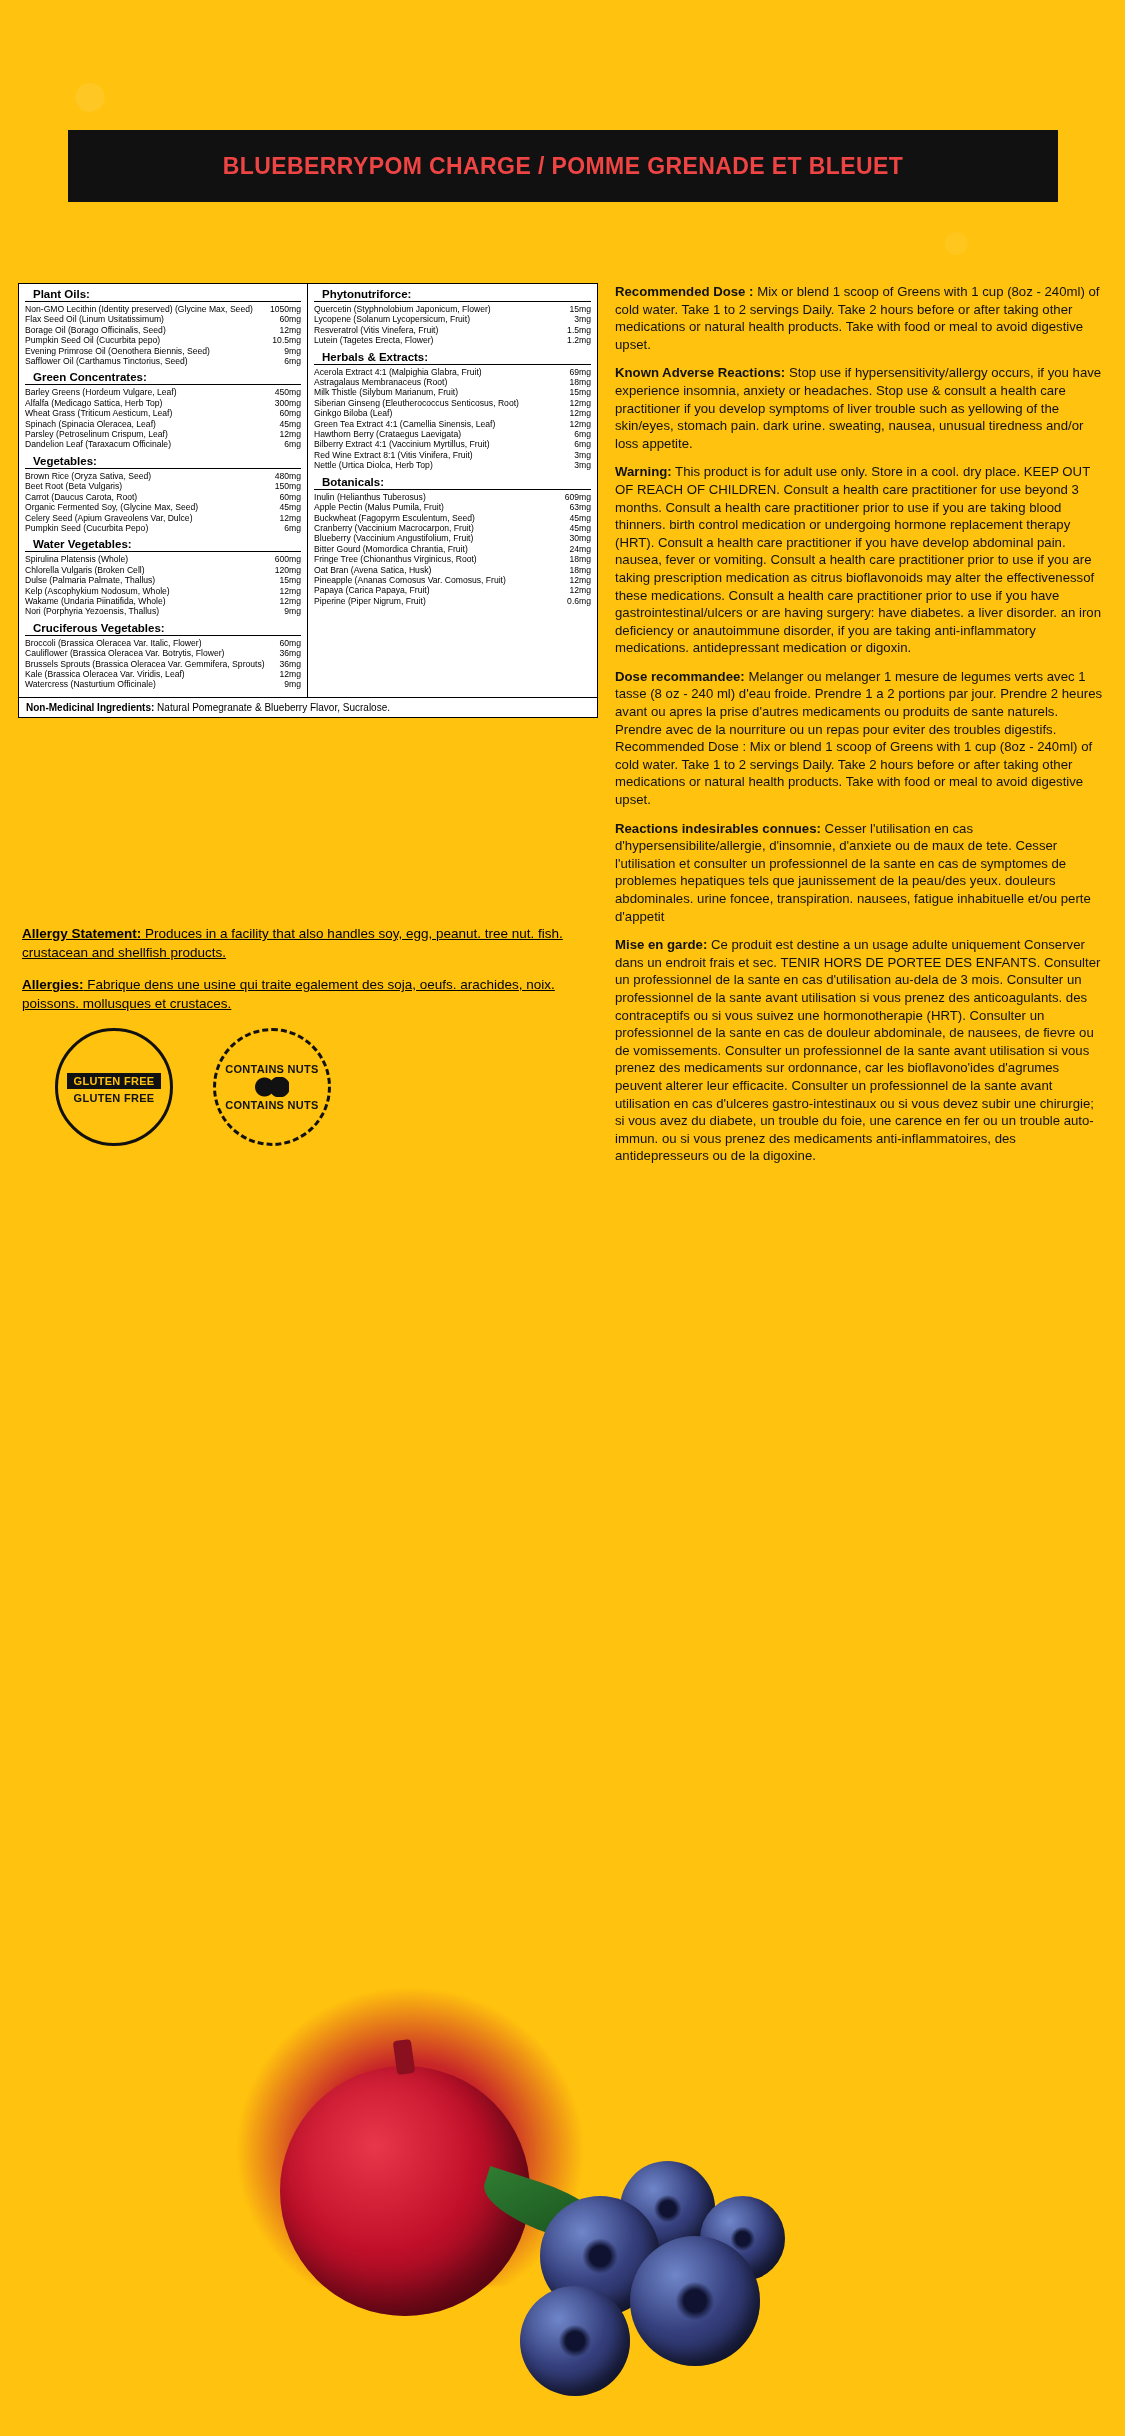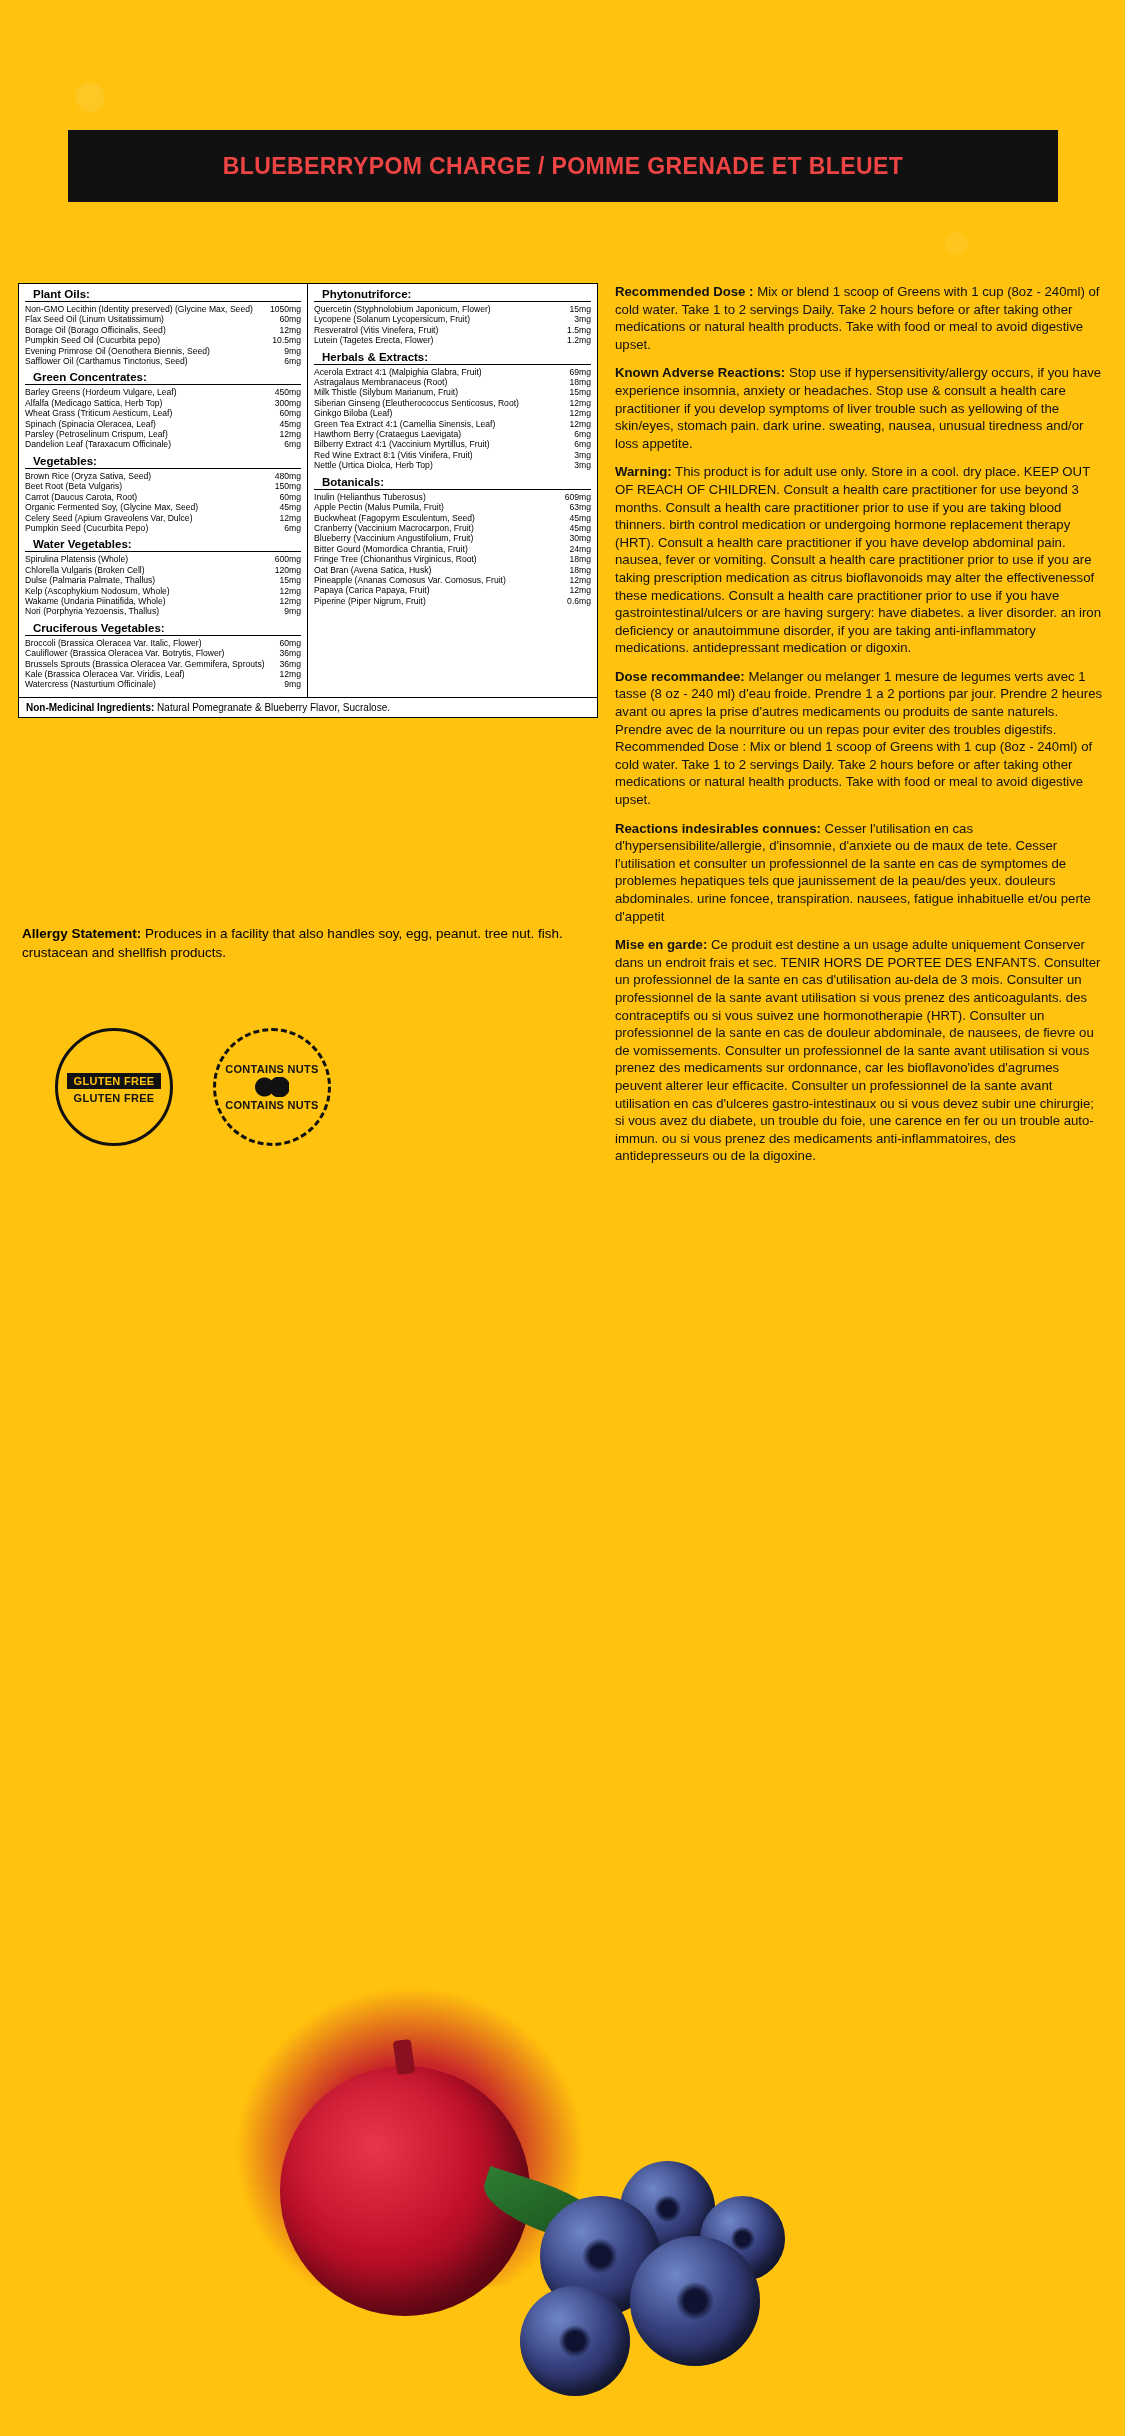--- a/index.html
+++ b/index.html
@@ -56,21 +56,21 @@
   .li .v{white-space:nowrap;font-size:8.6px;}
   .panel-foot{
     border-top:1px solid #000;padding:4px 7px;font-size:10px;
   }
   .panel-foot b{font-weight:bold;}
 
   
   .allergy{
     position:absolute;left:22px;top:924px;width:576px;font-size:13.5px;line-height:19px;
   }
-  .allergy p{margin:0 0 13px 0;}
+  .allergy p{margin:0 0 13px 0;text-decoration:underline;}
   .allergy b{font-weight:bold;}
 
   
   .badges{position:absolute;left:55px;top:1028px;display:flex;gap:40px;}
   .badge{
     width:118px;height:118px;border-radius:50%;border:3px solid #111;
     display:flex;flex-direction:column;align-items:center;justify-content:center;
     position:relative;box-sizing:border-box;
   }
   .badge .line{
@@ -390,20 +390,23 @@
       </div>
   </div>
   <div class="panel-foot">
     <b>Non-Medicinal Ingredients:</b><span> Natural Pomegranate &amp; Blueberry Flavor, Sucralose.</span>
   </div>
 </div>
 
 <div class="allergy">
   <p>
     <b>Allergy Statement:</b><span> Produces in a facility that also handles soy, egg, peanut. tree nut. fish. crustacean and shellfish products.</span>
+  </p>
+  <p>
+    <b>Allergies:</b><span> Fabrique dens une usine qui traite egalement des soja, oeufs. arachides, noix. poissons. mollusques et crustaces.</span>
   </p>
 </div>
 
 <div class="badges">
   <div class="badge">
     <div class="strip">GLUTEN FREE</div>
     <div class="line">GLUTEN FREE</div>
   </div>
   <div class="badge round-text">
     <div class="line">CONTAINS NUTS</div>

